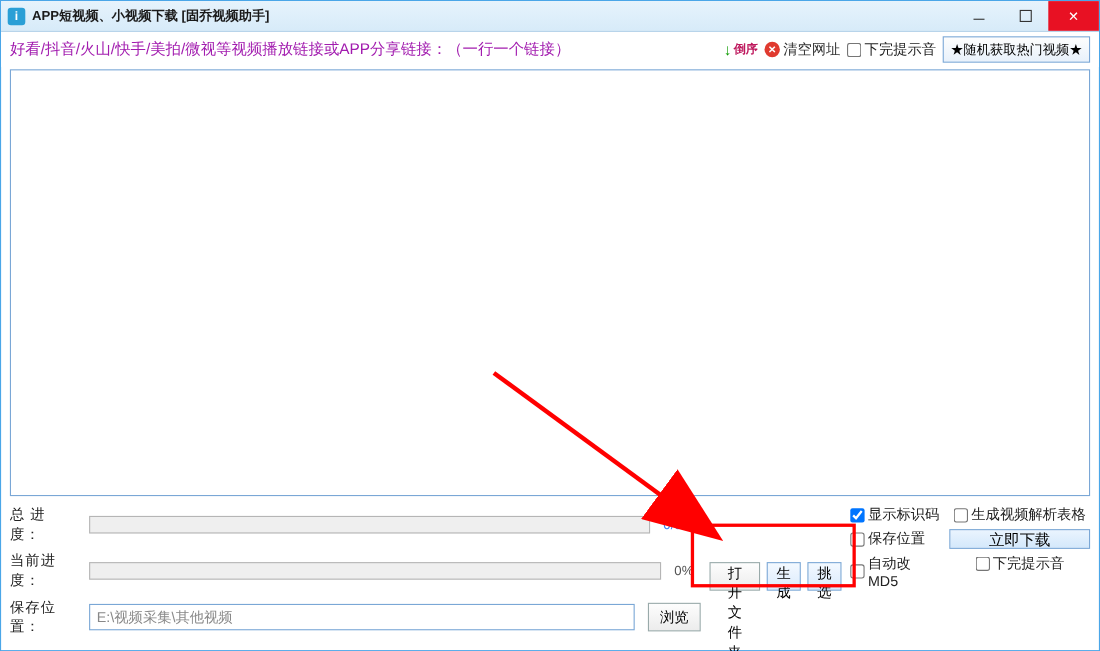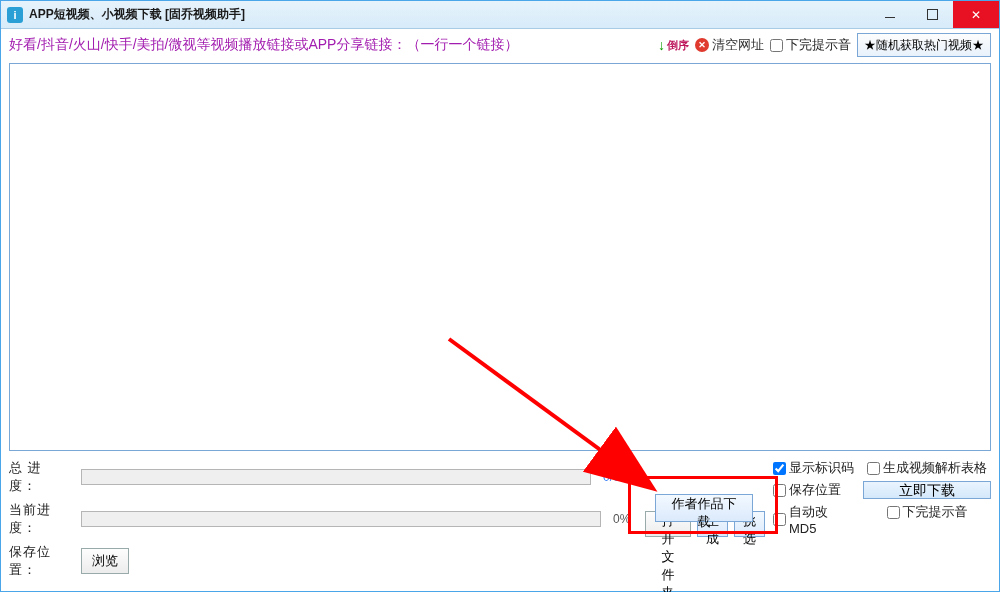--- a/index.html
+++ b/index.html
@@ -100,20 +100,21 @@
         <div class="progress-bar"></div>
         <span class="ratio">0/0</span>
       </div>
       <div class="row">
         <span class="row-label">当前进度：</span>
         <div class="progress-bar"></div>
         <span class="pct">0%</span>
       </div>
       <div class="row">
         <span class="row-label">保存位置：</span>
+        <input class="path-input" value="E:\视频采集\其他视频" style="">
         <button class="btn">浏览</button>
       </div>
     </div>
 
     <div class="bottom-center">
       <div style="height:20px"></div>
       <div style="height:20px"></div>
       <div class="row2">
         <button class="btn">打开文件夹</button>
         <button class="btn blue" style="padding:0 8px">生成</button>
@@ -144,21 +145,20 @@
       <button class="big-download">立即下载</button>
       <label class="checkbox">
         <input type="checkbox" style="">
         <span>下完提示音</span>
       </label>
     </div>
 
   </div>
   <div class="footer-space"></div>
 
-  <button class="btn blue hili-btn">作者作品下载</button>
 
   <div class="anno-box"></div>
 
   <svg class="anno-arrow" style="left:440px; top:330px;" width="260" height="180">
     <defs>
       <marker id="ah" markerWidth="18" markerHeight="14" refX="16" refY="7" orient="auto">
         <polygon points="0,0 18,7 0,14" fill="#ff0000"></polygon>
       </marker>
     </defs>
     <line x1="8" y1="8" x2="210" y2="156" stroke="#ff0000" stroke-width="4" marker-end="url(#ah)"></line>

